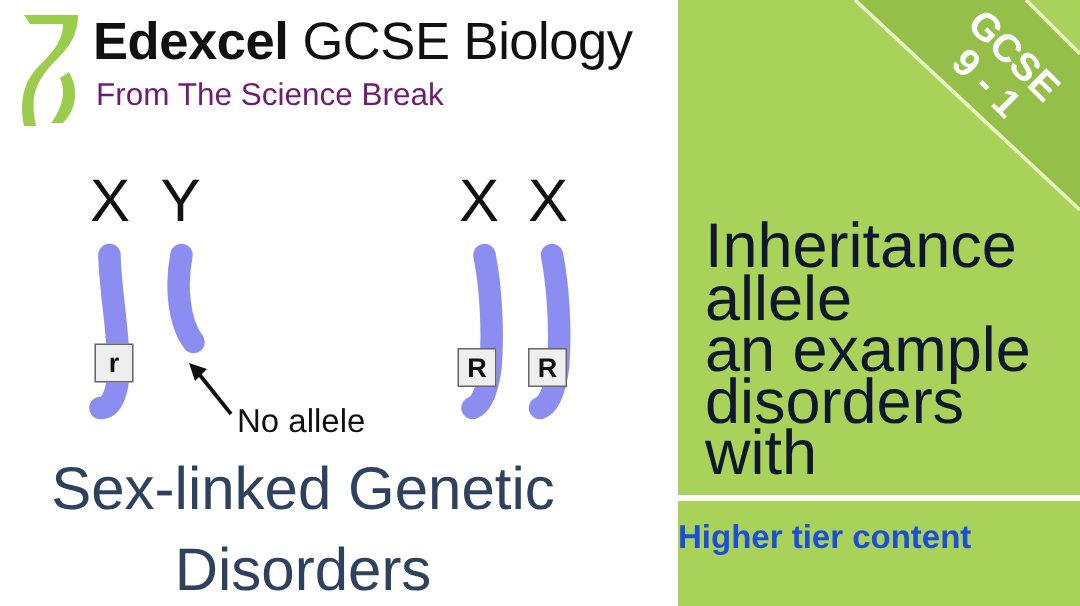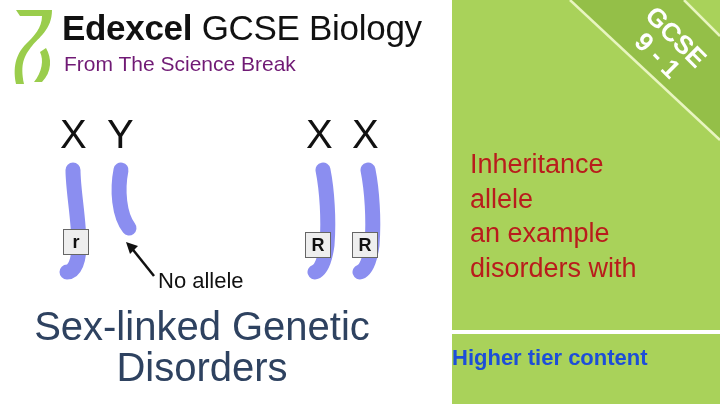--- a/index.html
+++ b/index.html
@@ -18,21 +18,21 @@
   .allele-box { position:absolute; width:24px; height:24px; background:#eeeeee; border:1.5px solid #666;
                 font-size:18px; font-weight:bold; color:#111; text-align:center; line-height:24px; }
   .no-allele { position:absolute; left:158px; top:268px; font-size:22px; color:#111; white-space:nowrap;text-align:center; }
   .arrow { position:absolute; left:124px; top:240px; }
 
   .topic-title { position:absolute; left:0; width:404px; text-align:center; font-size:40px; color:#2e4260; line-height:41px; }
 
   .ribbon { position:absolute; left:0; top:0; width:268px; height:404px; }
   .ribbon-text { position:absolute; left:160px; top:20px; width:110px; text-align:center; color:#ffffff; font-weight:bold;
                  font-size:26px; line-height:26px; transform:rotate(45deg); transform-origin:center; }
-  .desc { position:absolute; left:18px; top:147px; font-size:27px; line-height:34.5px; color:#b91c1c; }
+  .desc { position:absolute; left:18px; top:147px; font-size:42px; line-height:34.5px; color:#0f172a; }
   .tier { position:absolute; left:0; top:345px; width:284px; text-align:left; font-size:22px; font-weight:bold; color:#1d4ed8; }
   .divider { position:absolute; left:0; top:330px; width:268px; height:4px; background:#ffffff; }
 </style>
 </head>
 <body>
 
 <div class="left">
   <svg class="logo" viewBox="0 0 44 78">
     <path d="M4 2 L40 2 C40 22 26 30 20 38 C12 48 8 56 12 76 L4 76 C0 56 6 44 14 36 C22 28 30 20 30 8 L8 8 Z" fill="#9acd4c"></path>
     <path d="M34 40 C40 50 40 64 30 74 L22 74 C30 64 32 52 28 44 Z" fill="#9acd4c"></path>
@@ -64,21 +64,21 @@
   <svg class="chrom" style="left:303px;top:160px;" width="40" height="120">
     <path d="M20 10 C24 30 26 60 24 85 C22 100 18 110 12 112" stroke="#8b8ef0" stroke-width="15" stroke-linecap="round" fill="none"></path>
   </svg>
   <svg class="chrom" style="left:348px;top:160px;" width="40" height="120">
     <path d="M20 10 C24 30 26 60 24 85 C22 100 18 110 12 112" stroke="#8b8ef0" stroke-width="15" stroke-linecap="round" fill="none"></path>
   </svg>
   <div class="allele-box" style="left:305px;top:232px;">R</div>
   <div class="allele-box" style="left:352px;top:232px;">R</div>
 
   <div class="topic-title" style="top:306px;">Sex-linked Genetic</div>
-  <div class="topic-title" style="top:347px;">Disorders</div>
+  <div class="topic-title" style="top:360px;">Disorders</div>
 </div>
 
 <div class="right">
   <svg class="ribbon" viewBox="0 0 268 404">
     <polygon points="118,0 232,0 268,36 268,140" fill="#94bf48"></polygon>
     <line x1="118" y1="0" x2="268" y2="140" stroke="#e8f5c0" stroke-width="2.5"></line>
     <line x1="232" y1="0" x2="268" y2="36" stroke="#e8f5c0" stroke-width="2.5"></line>
   </svg>
   <div class="ribbon-text">
     <div>GCSE</div>

